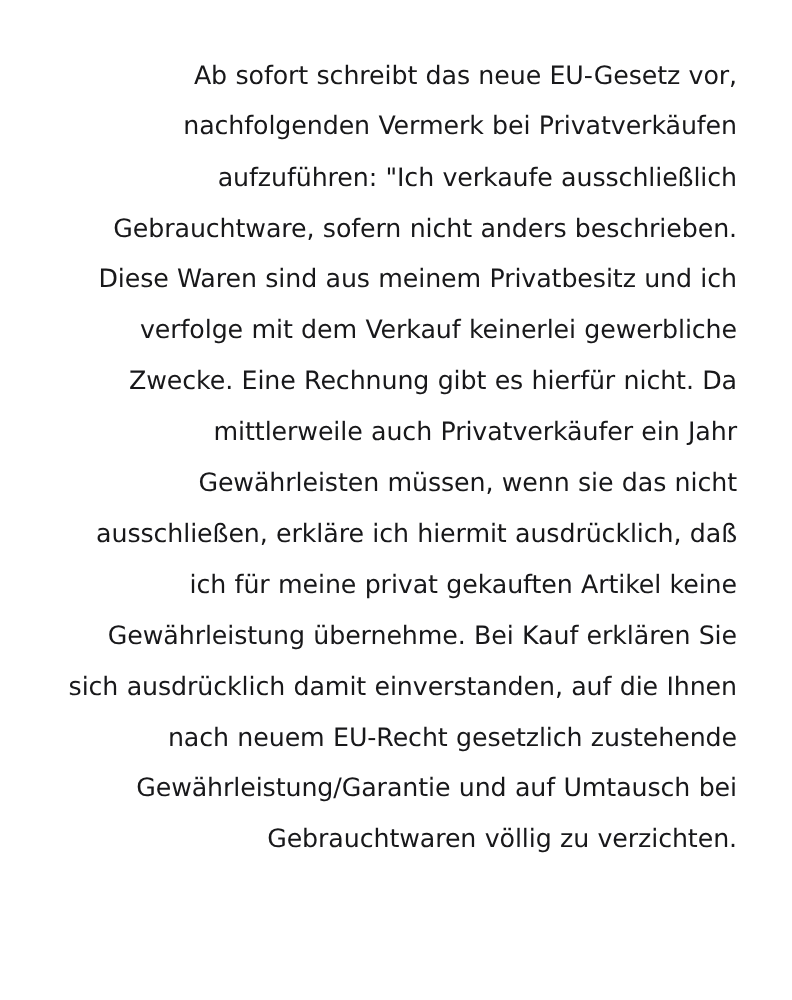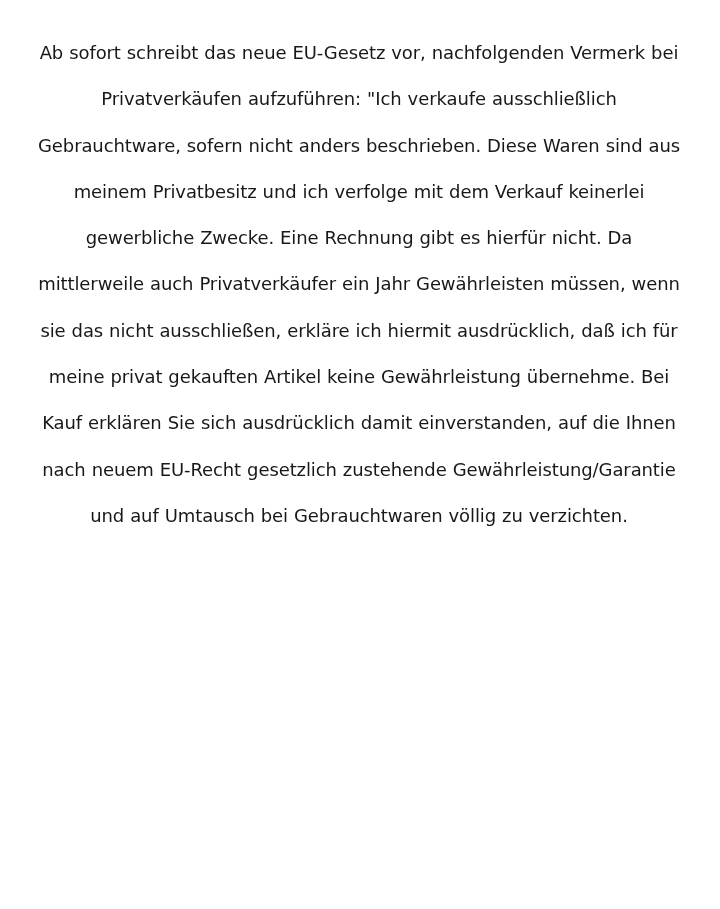--- a/index.html
+++ b/index.html
@@ -15,28 +15,28 @@
     overflow: hidden;
   }
   .page {
     box-sizing: border-box;
     width: 720px;
     height: 909px;
     background: #ffffff;
     padding: 30px 34px 20px 32px;
   }
   .disclaimer-text {
-    margin: 0;
+    margin: 16px;
     color: #18181a;
     font-family: "DejaVu Sans", sans-serif;
-    font-size: 18px;
+    font-size: 23px;
     line-height: 46.3px;
     font-weight: 400;
     letter-spacing: -0.1px;
-    text-align: center;
+    text-align: right;
     word-spacing: 0.4px;
     white-space: pre-wrap;
   }
 </style>
 </head>
 <body>
 
 <div class="page">
   <p class="disclaimer-text">Ab sofort schreibt das neue EU-Gesetz vor, nachfolgenden Vermerk bei Privatverkäufen aufzuführen: "Ich verkaufe ausschließlich Gebrauchtware, sofern nicht anders beschrieben. Diese Waren sind aus meinem Privatbesitz und ich verfolge mit dem Verkauf keinerlei gewerbliche Zwecke. Eine Rechnung gibt es hierfür nicht. Da mittlerweile auch Privatverkäufer ein Jahr Gewährleisten müssen, wenn sie das nicht ausschließen, erkläre ich hiermit ausdrücklich, daß ich für meine privat gekauften Artikel keine Gewährleistung übernehme. Bei Kauf erklären Sie sich ausdrücklich damit einverstanden, auf die Ihnen nach neuem EU-Recht gesetzlich zustehende Gewährleistung/Garantie und auf Umtausch bei Gebrauchtwaren völlig zu verzichten.</p>
 </div>

